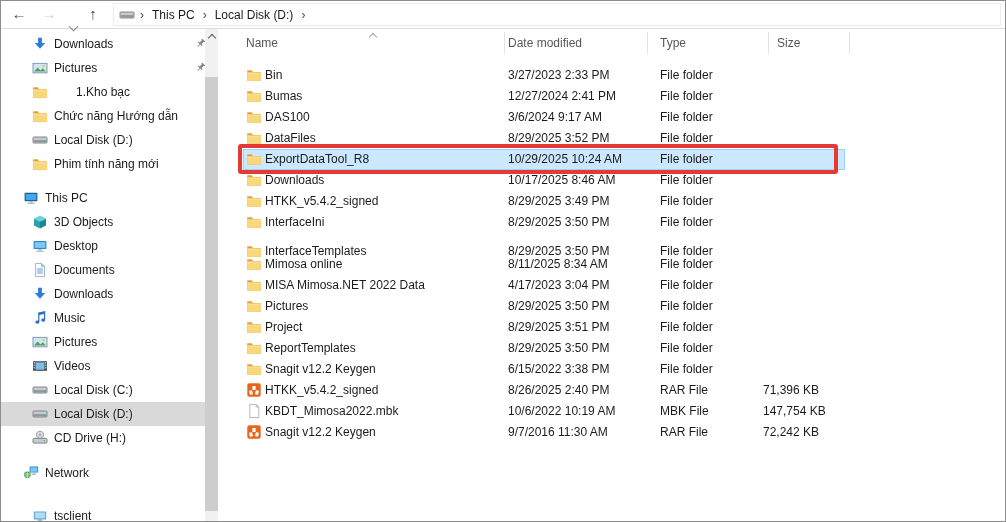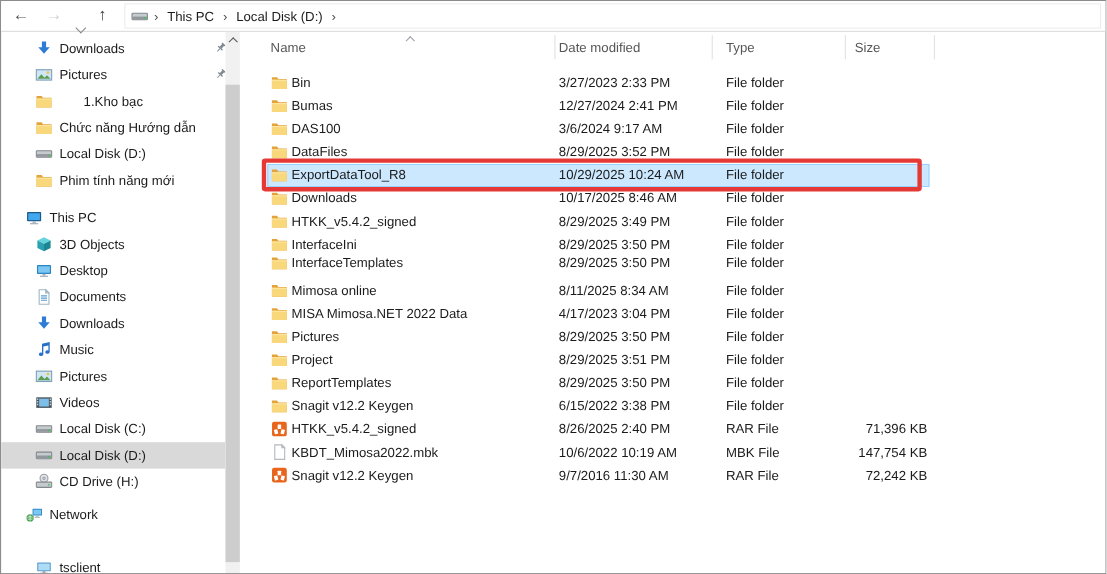--- a/index.html
+++ b/index.html
@@ -40,21 +40,21 @@
   .col-head{position:absolute;top:0;height:28px;line-height:28px;color:#575757;cursor:default;white-space:nowrap;}
   .col-sep{position:absolute;top:3px;height:22px;width:1px;background:#e2e2e2;}
   .sort-chev{position:absolute;left:152px;top:5px;width:5px;height:5px;border-right:1.2px solid #9aa0a6;border-bottom:1.2px solid #9aa0a6;transform:rotate(-135deg);}
   .rows{position:absolute;left:0;top:36px;right:0;bottom:0;}
   .file-row{position:absolute;left:25px;width:602px;height:21px;}
   .file-row.selected{background:#cce8ff;box-shadow:inset 0 0 0 1px #99d1ff;}
   .file-row .ic{position:absolute;left:3px;top:2px;}
   .file-row .fname{position:absolute;left:22px;top:0;line-height:21px;white-space:nowrap;}
   .file-row .fdate{position:absolute;left:265px;top:0;line-height:21px;white-space:nowrap;}
   .file-row .ftype{position:absolute;left:417px;top:0;line-height:21px;white-space:nowrap;}
-  .file-row .fsize{position:absolute;left:520px;width:80px;top:0;line-height:21px;text-align:right;white-space:nowrap;}
+  .file-row .fsize{position:absolute;left:520px;width:80px;top:0;line-height:21px;white-space:nowrap;}
   
   .annotation{position:absolute;left:237px;top:143px;width:600px;height:30px;border:4px solid #e53935;border-radius:3px;box-sizing:border-box;pointer-events:none;z-index:5;}
 </style>
 </head>
 <body>
 
 <div class="window">
 
   <div class="toolbar">
     <span class="nav-ico" id="btn-back">←</span>
@@ -265,21 +265,21 @@
         <span class="ic">
           <svg viewBox="0 0 16 16">
             <circle cx="8" cy="4.8" r="3.6" fill="#dfe2e5" stroke="#989ea4"></circle>
             <circle cx="8" cy="4.8" r="1" fill="#fff" stroke="#989ea4"></circle>
             <rect x="1" y="8.3" width="14" height="4.8" rx="0.8" fill="#c6cbd0" stroke="#83888d"></rect>
             <circle cx="12.4" cy="10.7" r="0.8" fill="#3dc44f"></circle>
           </svg>
         </span>
         <span class="lbl">CD Drive (H:)</span>
       </div>
-      <div class="side-row lvl1" style="top: 427px;">
+      <div class="side-row lvl1" style="top: 427px; align-items: flex-end;">
         <span class="ic">
           <svg viewBox="0 0 16 16">
             <circle cx="4.4" cy="10.8" r="3.3" fill="#3d9c46"></circle>
             <path d="M1.3 10.8h6.2M4.4 7.5v6.6M2.1 8.9c1.4 1 3.2 1 4.6 0M2.1 12.7c1.4-1 3.2-1 4.6 0" stroke="#d9efdb" stroke-width="0.7" fill="none"></path>
             <rect x="6.6" y="2.6" width="8.6" height="6" rx="0.5" fill="#2b87c6"></rect>
             <rect x="7.4" y="3.4" width="7" height="4.4" fill="#7cc8f2"></rect>
             <rect x="9.9" y="8.6" width="2" height="1.2" fill="#a9b4bc"></rect>
             <rect x="8.6" y="9.8" width="4.6" height="1" fill="#a9b4bc"></rect>
           </svg>
         </span>
@@ -394,21 +394,21 @@
             <svg viewBox="0 0 16 16">
               <path d="M1.2 3.2h4.6l1.3 1.7h7.7v8.9H1.2z" fill="#e2a33c"></path>
               <path d="M1.2 5.6h13.6v8.2H1.2z" fill="#f9d77b"></path>
               <path d="M1.2 5.6h13.6v1.1H1.2z" fill="#fce49a"></path>
             </svg>
           </span>
           <span class="fname">InterfaceIni</span>
           <span class="fdate">8/29/2025 3:50 PM</span>
           <span class="ftype">File folder</span>
         </div>
-        <div class="file-row" style="top: 164px;">
+        <div class="file-row" style="top: 176px;">
           <span class="ic">
             <svg viewBox="0 0 16 16">
               <path d="M1.2 3.2h4.6l1.3 1.7h7.7v8.9H1.2z" fill="#e2a33c"></path>
               <path d="M1.2 5.6h13.6v8.2H1.2z" fill="#f9d77b"></path>
               <path d="M1.2 5.6h13.6v1.1H1.2z" fill="#fce49a"></path>
             </svg>
           </span>
           <span class="fname">InterfaceTemplates</span>
           <span class="fdate">8/29/2025 3:50 PM</span>
           <span class="ftype">File folder</span>

